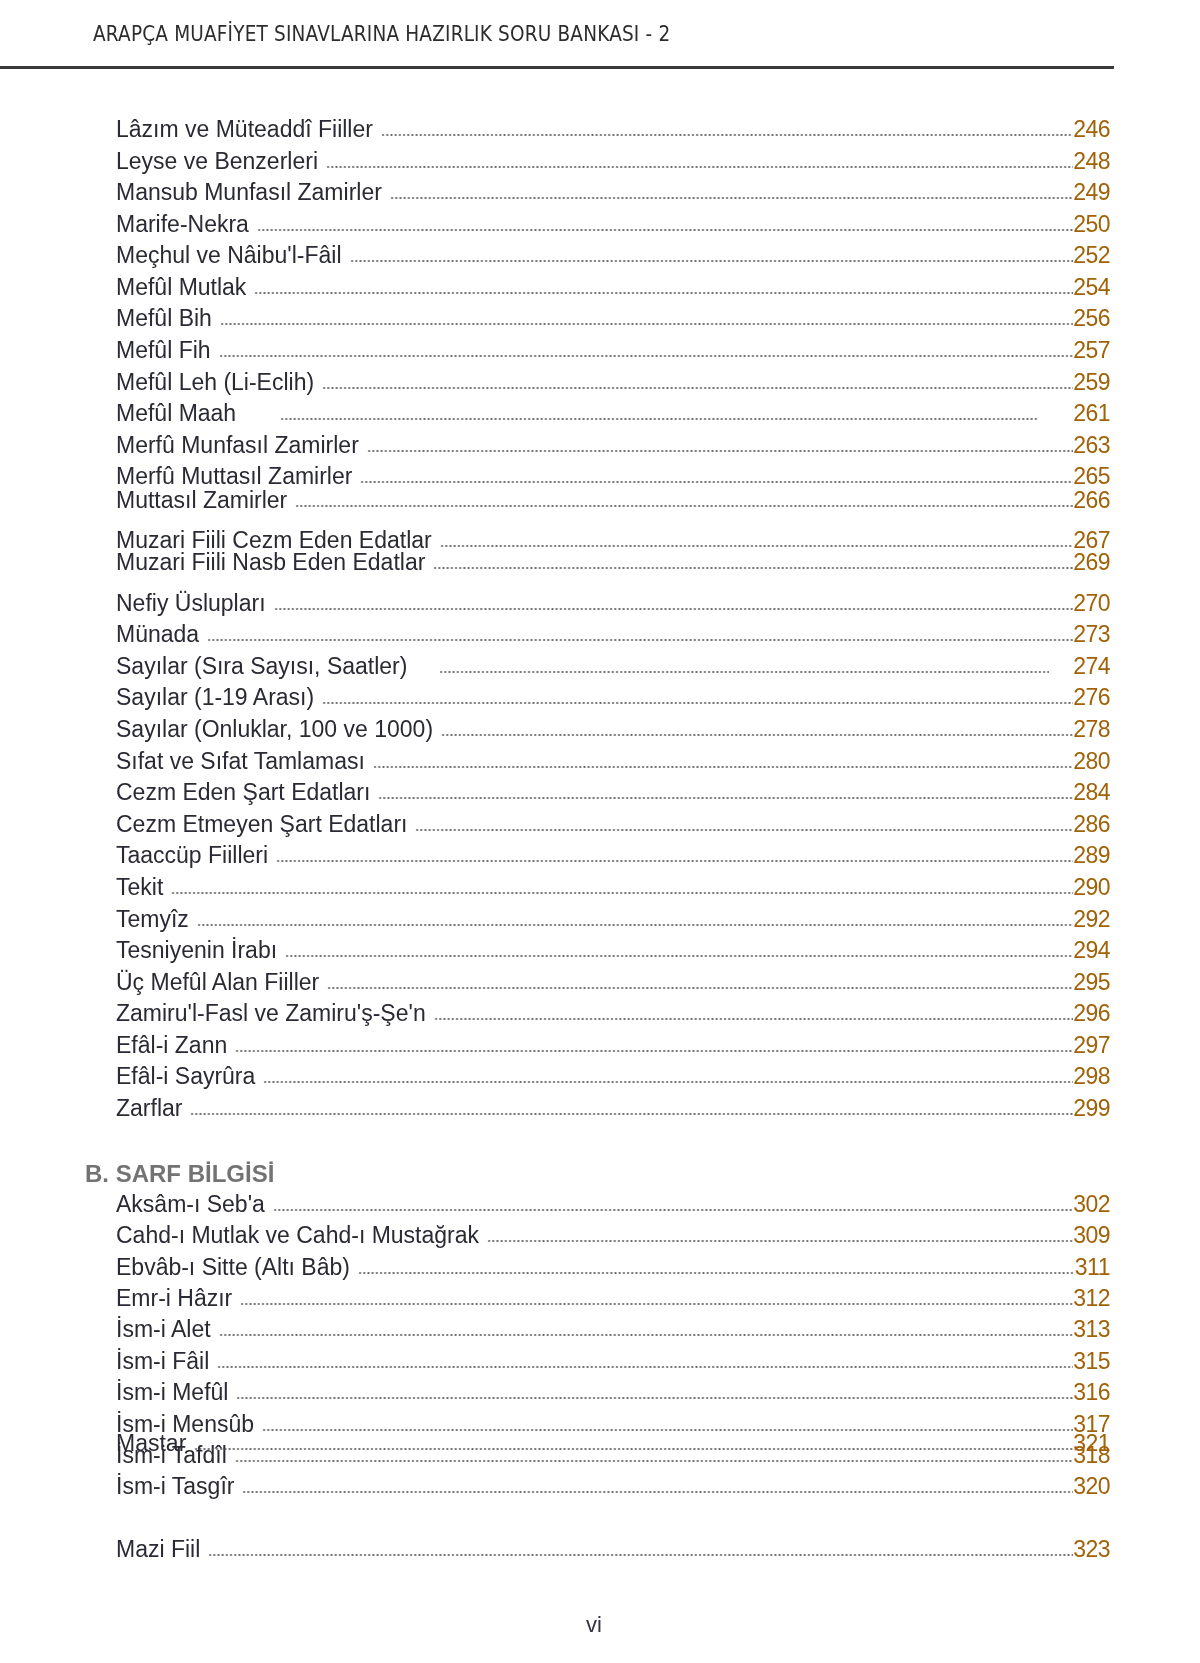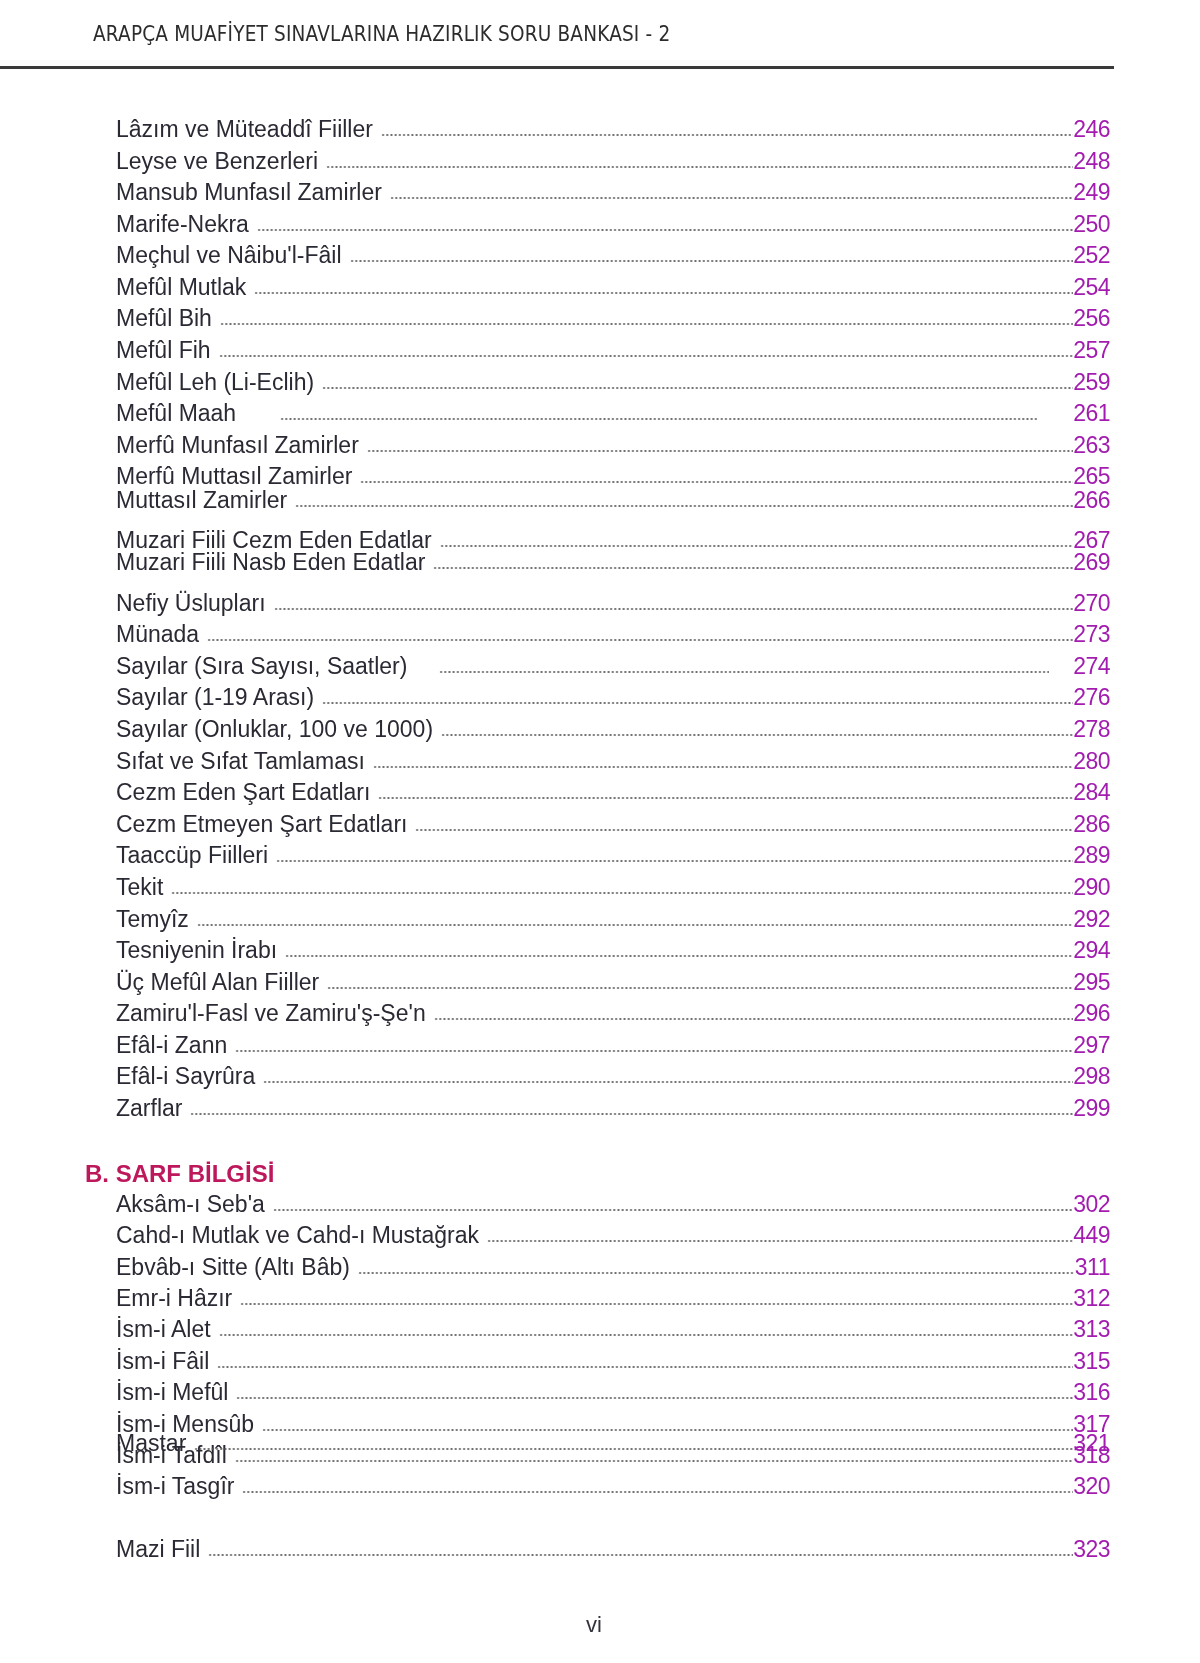--- a/index.html
+++ b/index.html
@@ -62,30 +62,30 @@
       height: 2px;
       margin-bottom: 7px;
       background-image: radial-gradient(circle, #555 0.9px, transparent 1.1px);
       background-size: 4.2px 2px;
       background-repeat: repeat-x;
       opacity: 0.85;
     }
     .toc-page {
       flex: 0 0 auto;
       font-size: 23px;
-      color: #a21caf;
+      color: #a16207;
       letter-spacing: -0.5px;
     }
     .section-heading {
       position: absolute;
       left: 85px;
       top: 1160px;
       font-size: 24px;
       font-weight: bold;
-      color: #be185d;
+      color: #737373;
       white-space: nowrap;
     }
     .page-number {
       position: absolute;
       left: 586px;
       top: 1612px;
       font-size: 22px;
       color: #333340;
     }
   </style>
@@ -257,21 +257,21 @@
       <span class="toc-page">299</span>
     </div>
     <div class="toc-row" style="top: 1188px;">
       <span class="toc-title">Aksâm-ı Seb'a</span>
       <span class="toc-leader"></span>
       <span class="toc-page">302</span>
     </div>
     <div class="toc-row" style="top: 1219.36px;">
       <span class="toc-title">Cahd-ı Mutlak ve Cahd-ı Mustağrak</span>
       <span class="toc-leader"></span>
-      <span class="toc-page">449</span>
+      <span class="toc-page">309</span>
     </div>
     <div class="toc-row" style="top: 1250.73px;">
       <span class="toc-title">Ebvâb-ı Sitte (Altı Bâb)</span>
       <span class="toc-leader"></span>
       <span class="toc-page">311</span>
     </div>
     <div class="toc-row" style="top: 1282.09px;">
       <span class="toc-title">Emr-i Hâzır</span>
       <span class="toc-leader"></span>
       <span class="toc-page">312</span>

